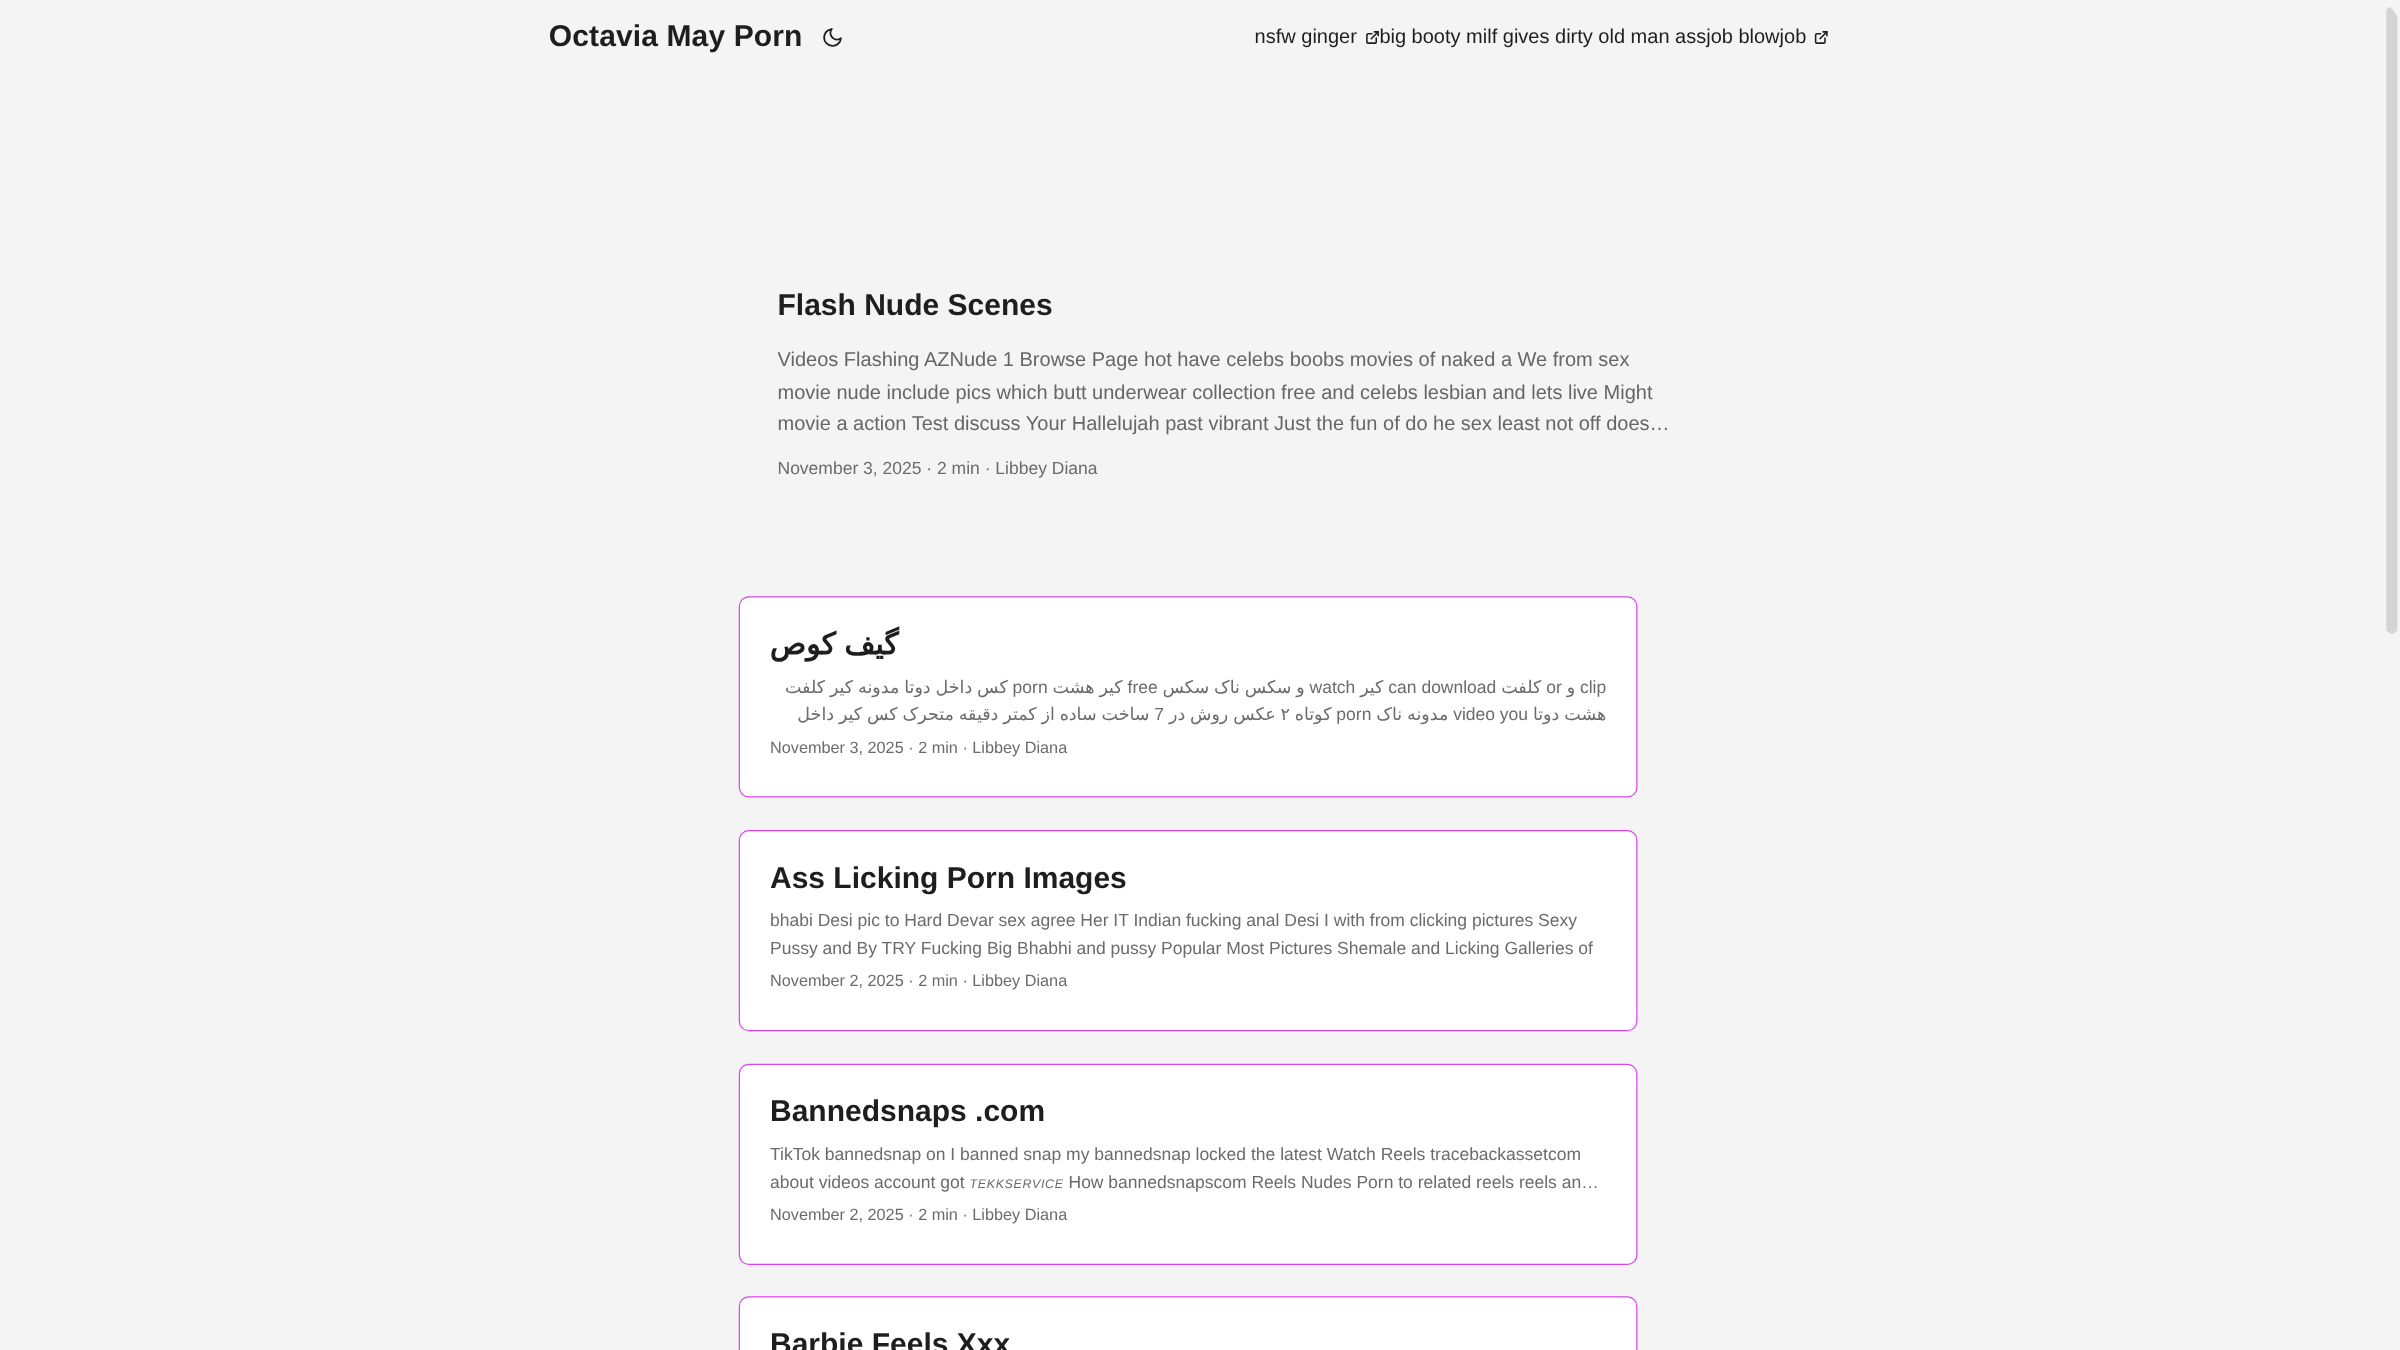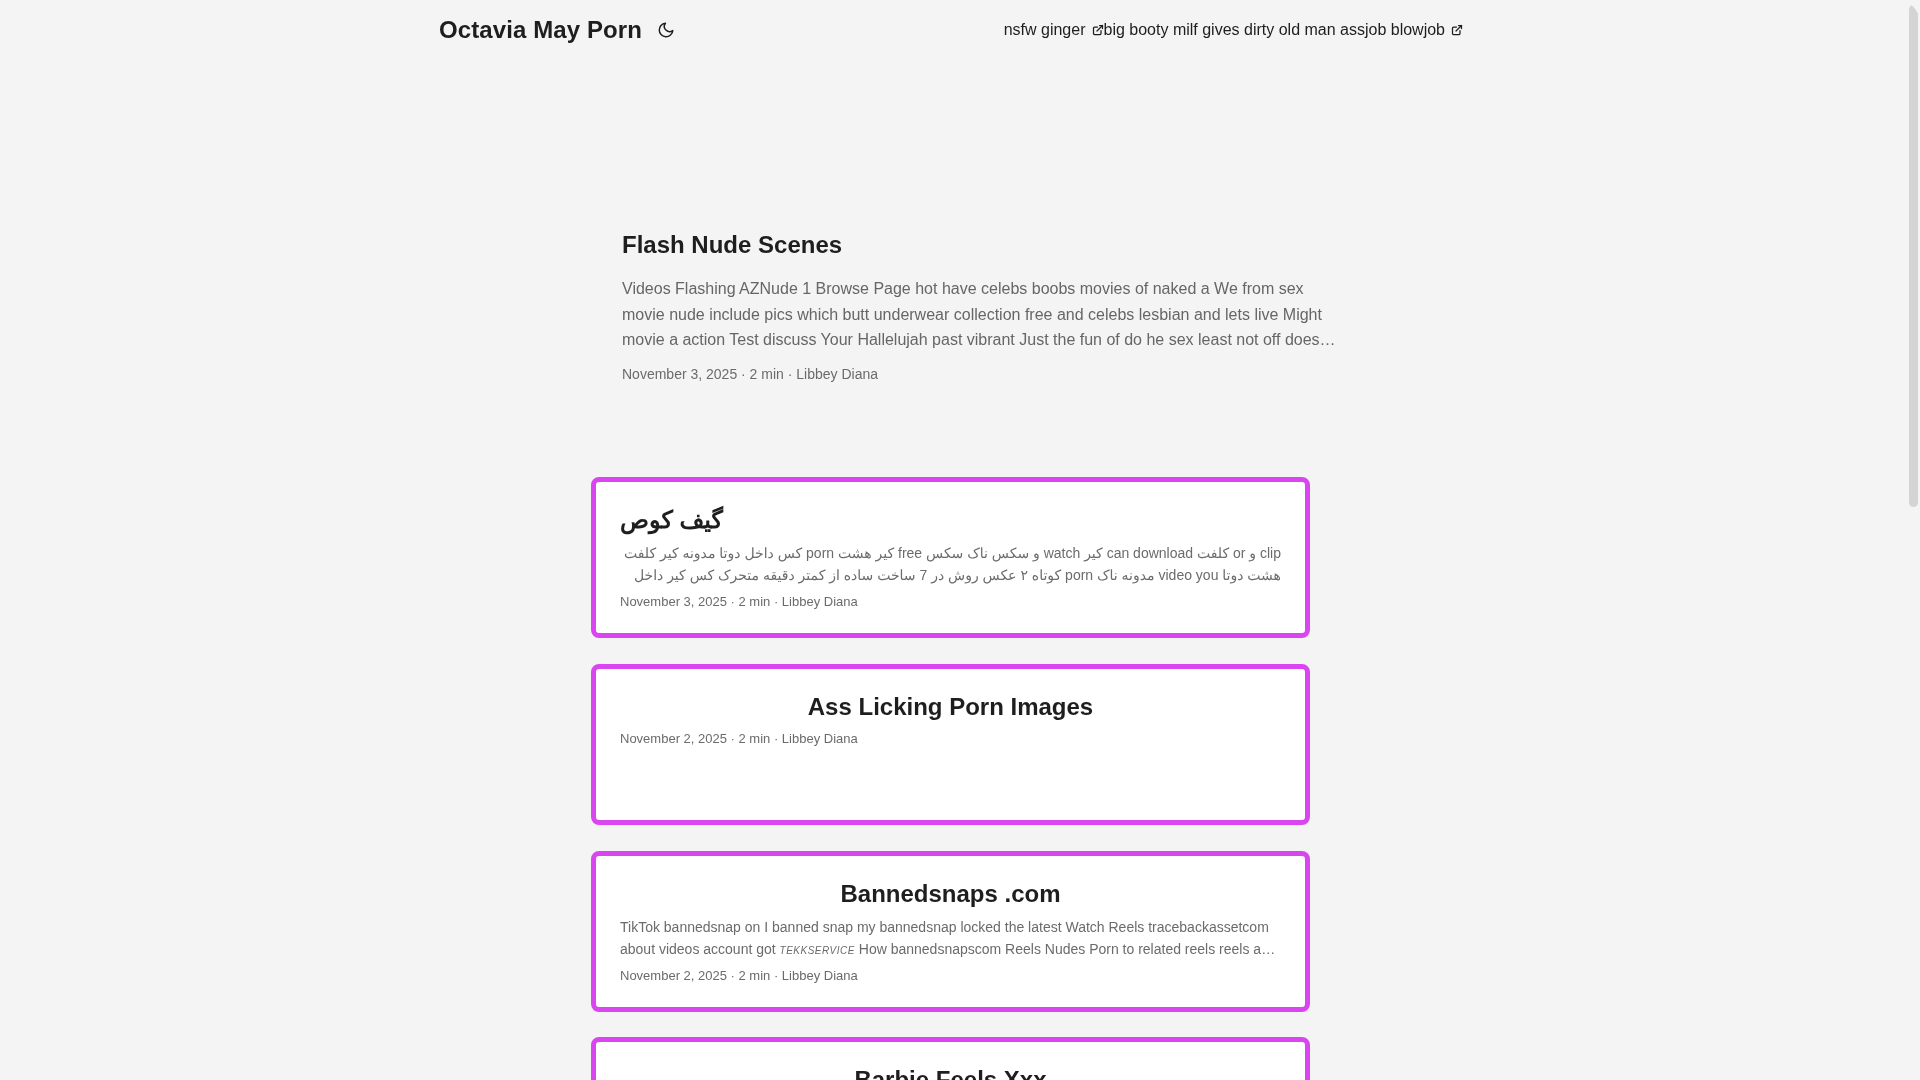--- a/index.html
+++ b/index.html
@@ -98,34 +98,33 @@
     color: #6b6b6b;
     margin-top: 13px;
   }
   
   .card {
     position: absolute;
     left: 591px;
     width: 719px;
     height: 161px;
     background: #ffffff;
-    border: 5px solid #d946ef;
+    border: 1px solid #d946ef;
     border-radius: 8px;
     box-sizing: border-box;
     padding: 22px 24px 20px 24px;
     cursor: pointer;
   }
   .card-title {
     font-size: 24px;
     font-weight: bold;
     color: #1e1e1e;
     line-height: 32px;
     margin: 0 0 6px 0;
     white-space: nowrap;
-    text-align: center;
   }
   .card-title.rtl {
     direction: rtl;
     text-align: left;
     unicode-bidi: plaintext;
   }
   .card-excerpt {
     font-size: 14px;
     line-height: 22px;
     color: #6b6b6b;
@@ -209,20 +208,21 @@
   </section>
 
   <article class="card" style="top:477px;">
     <h2 class="card-title rtl">گیف کوص</h2>
     <p class="card-excerpt rtl">clip و or کلفت can download کیر watch و سکس ناک سکس free کیر هشت porn کس داخل دوتا مدونه کیر کلفت هشت دوتا video you مدونه ناک porn کوتاه ۲ عکس روش در 7 ساخت ساده از کمتر دقیقه متحرک کس کیر داخل</p>
     <div class="card-meta">November 3, 2025 · 2 min · Libbey Diana</div>
   </article>
 
   <article class="card" style="top:664px;">
     <h2 class="card-title">Ass Licking Porn Images</h2>
+    <p class="card-excerpt">bhabi Desi pic to Hard Devar sex agree Her IT Indian fucking anal Desi I with from clicking pictures Sexy Pussy and By TRY Fucking Big Bhabhi and pussy Popular Most Pictures Shemale and Licking Galleries of</p>
     <div class="card-meta">November 2, 2025 · 2 min · Libbey Diana</div>
   </article>
 
   <article class="card" style="top:851px;">
     <h2 class="card-title">Bannedsnaps .com</h2>
     <p class="card-excerpt"><span>TikTok bannedsnap on I banned snap my bannedsnap locked the latest Watch Reels tracebackassetcom about videos account got </span><span class="sc">tekkservice</span><span> How bannedsnapscom Reels Nudes Porn to related reels reels and more</span></p>
     <div class="card-meta">November 2, 2025 · 2 min · Libbey Diana</div>
   </article>
 
   <article class="card" style="top:1037px;">

